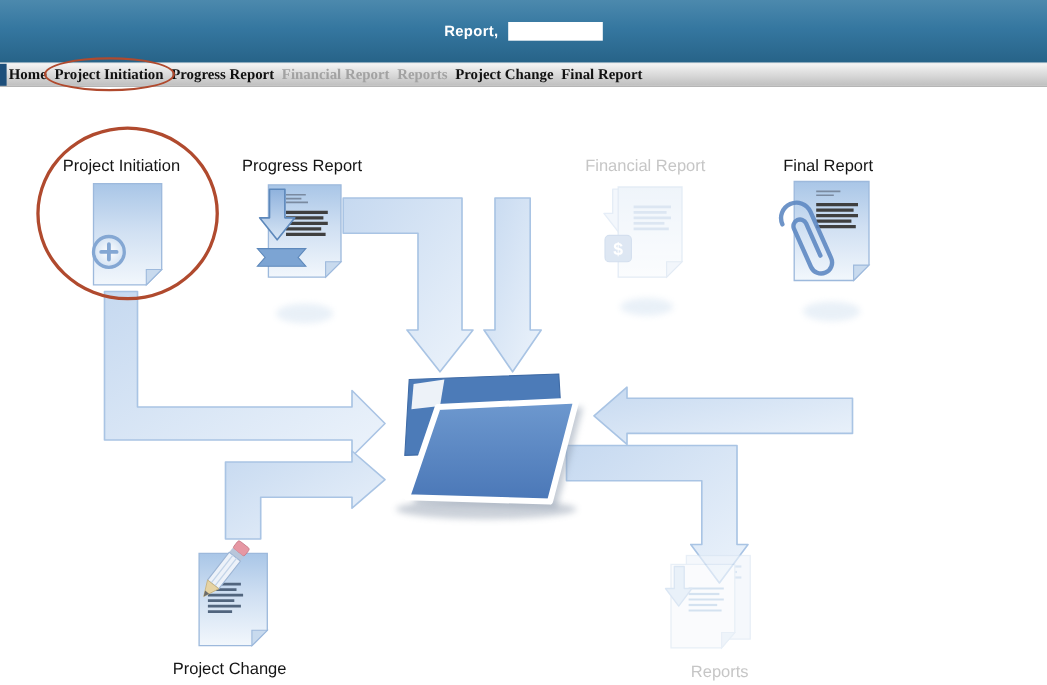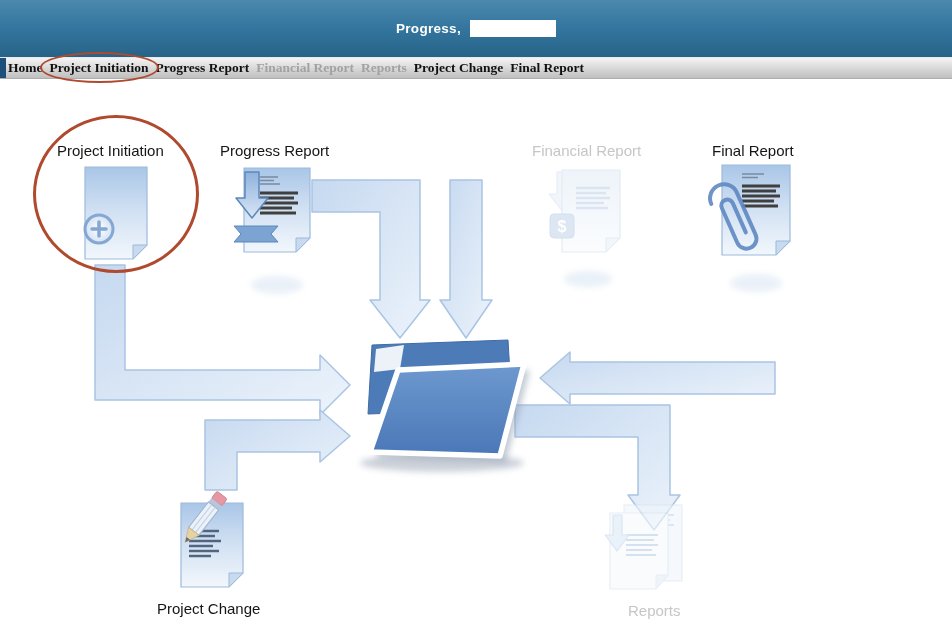--- a/index.html
+++ b/index.html
@@ -39,21 +39,21 @@
     position:absolute;left:33px;top:36px;width:160px;height:152px;
     border:3px solid #b04a2e;border-radius:50%;pointer-events:none;
   }
 </style>
 </head>
 <body>
 
 <div class="page">
 
   <div class="header">
-    <span class="welcome">Progress,</span>
+    <span class="welcome">Report,</span>
     <span class="redaction"></span>
   </div>
 
   <div class="nav">
     <span class="nav-accent"></span>
     <a class="nav-item">Home</a>
     <span class="nav-item-wrap">
       <a class="nav-item">Project Initiation</a>
       <span class="nav-circle"></span>
     </span>

